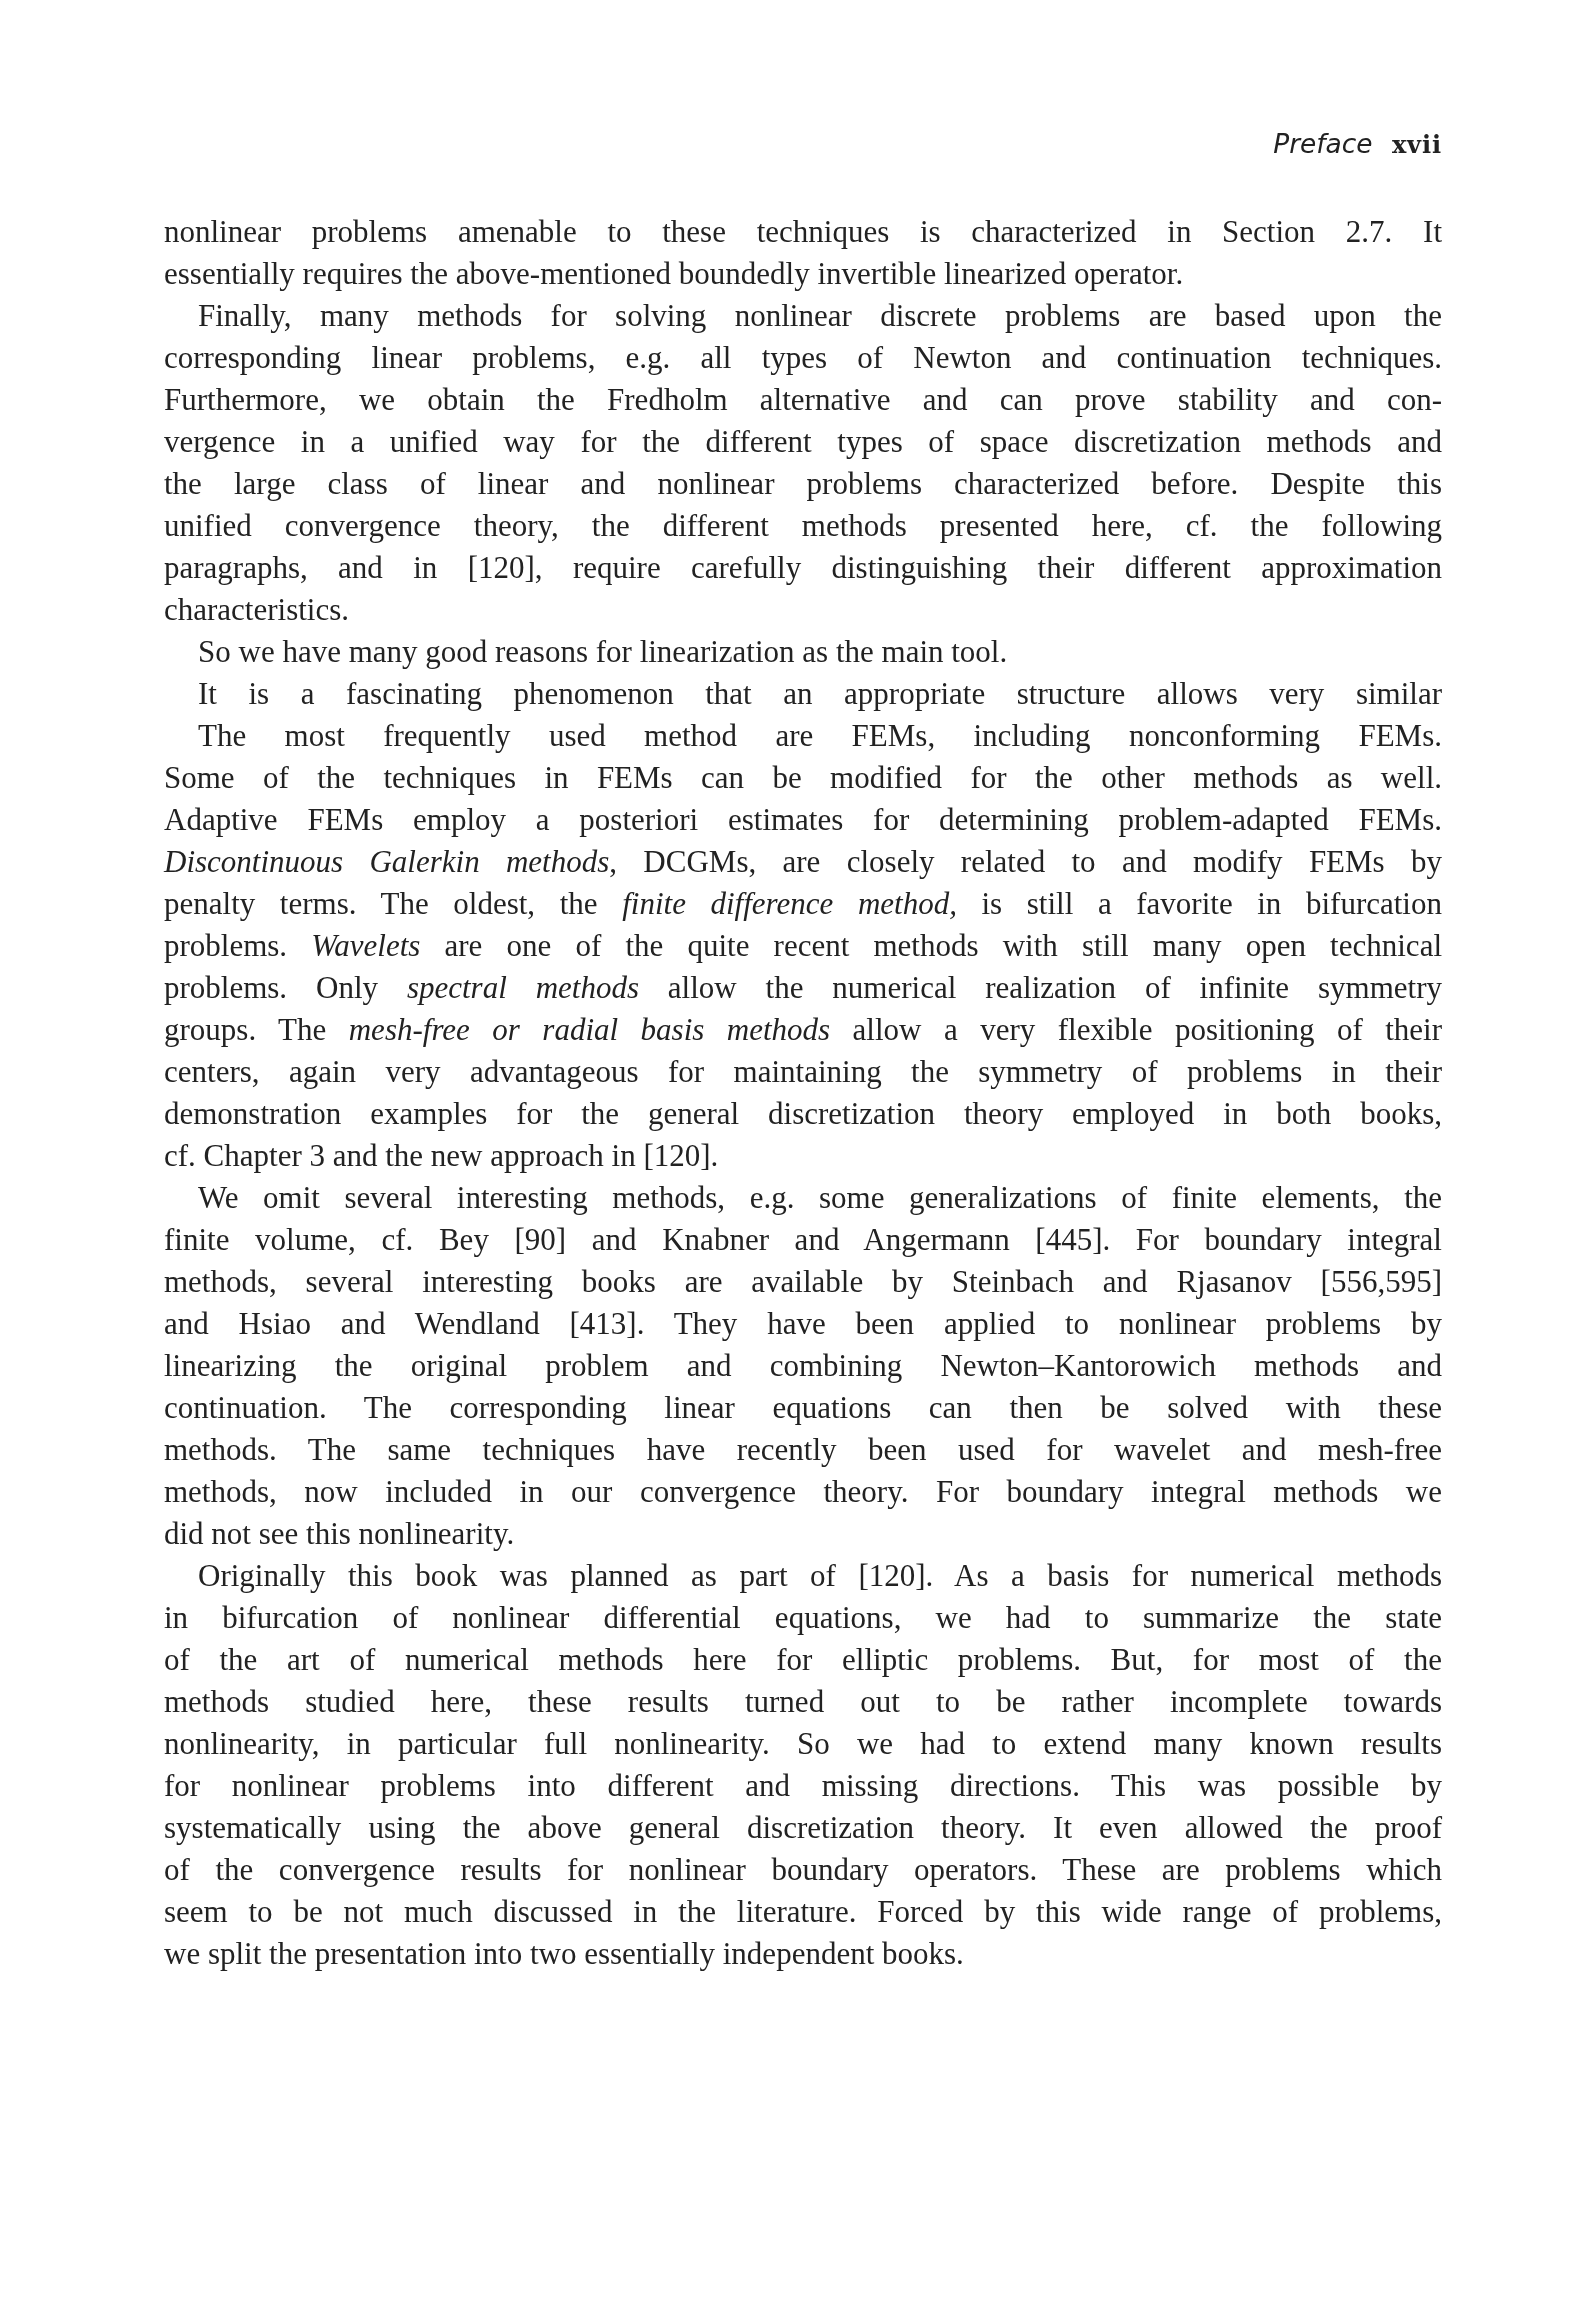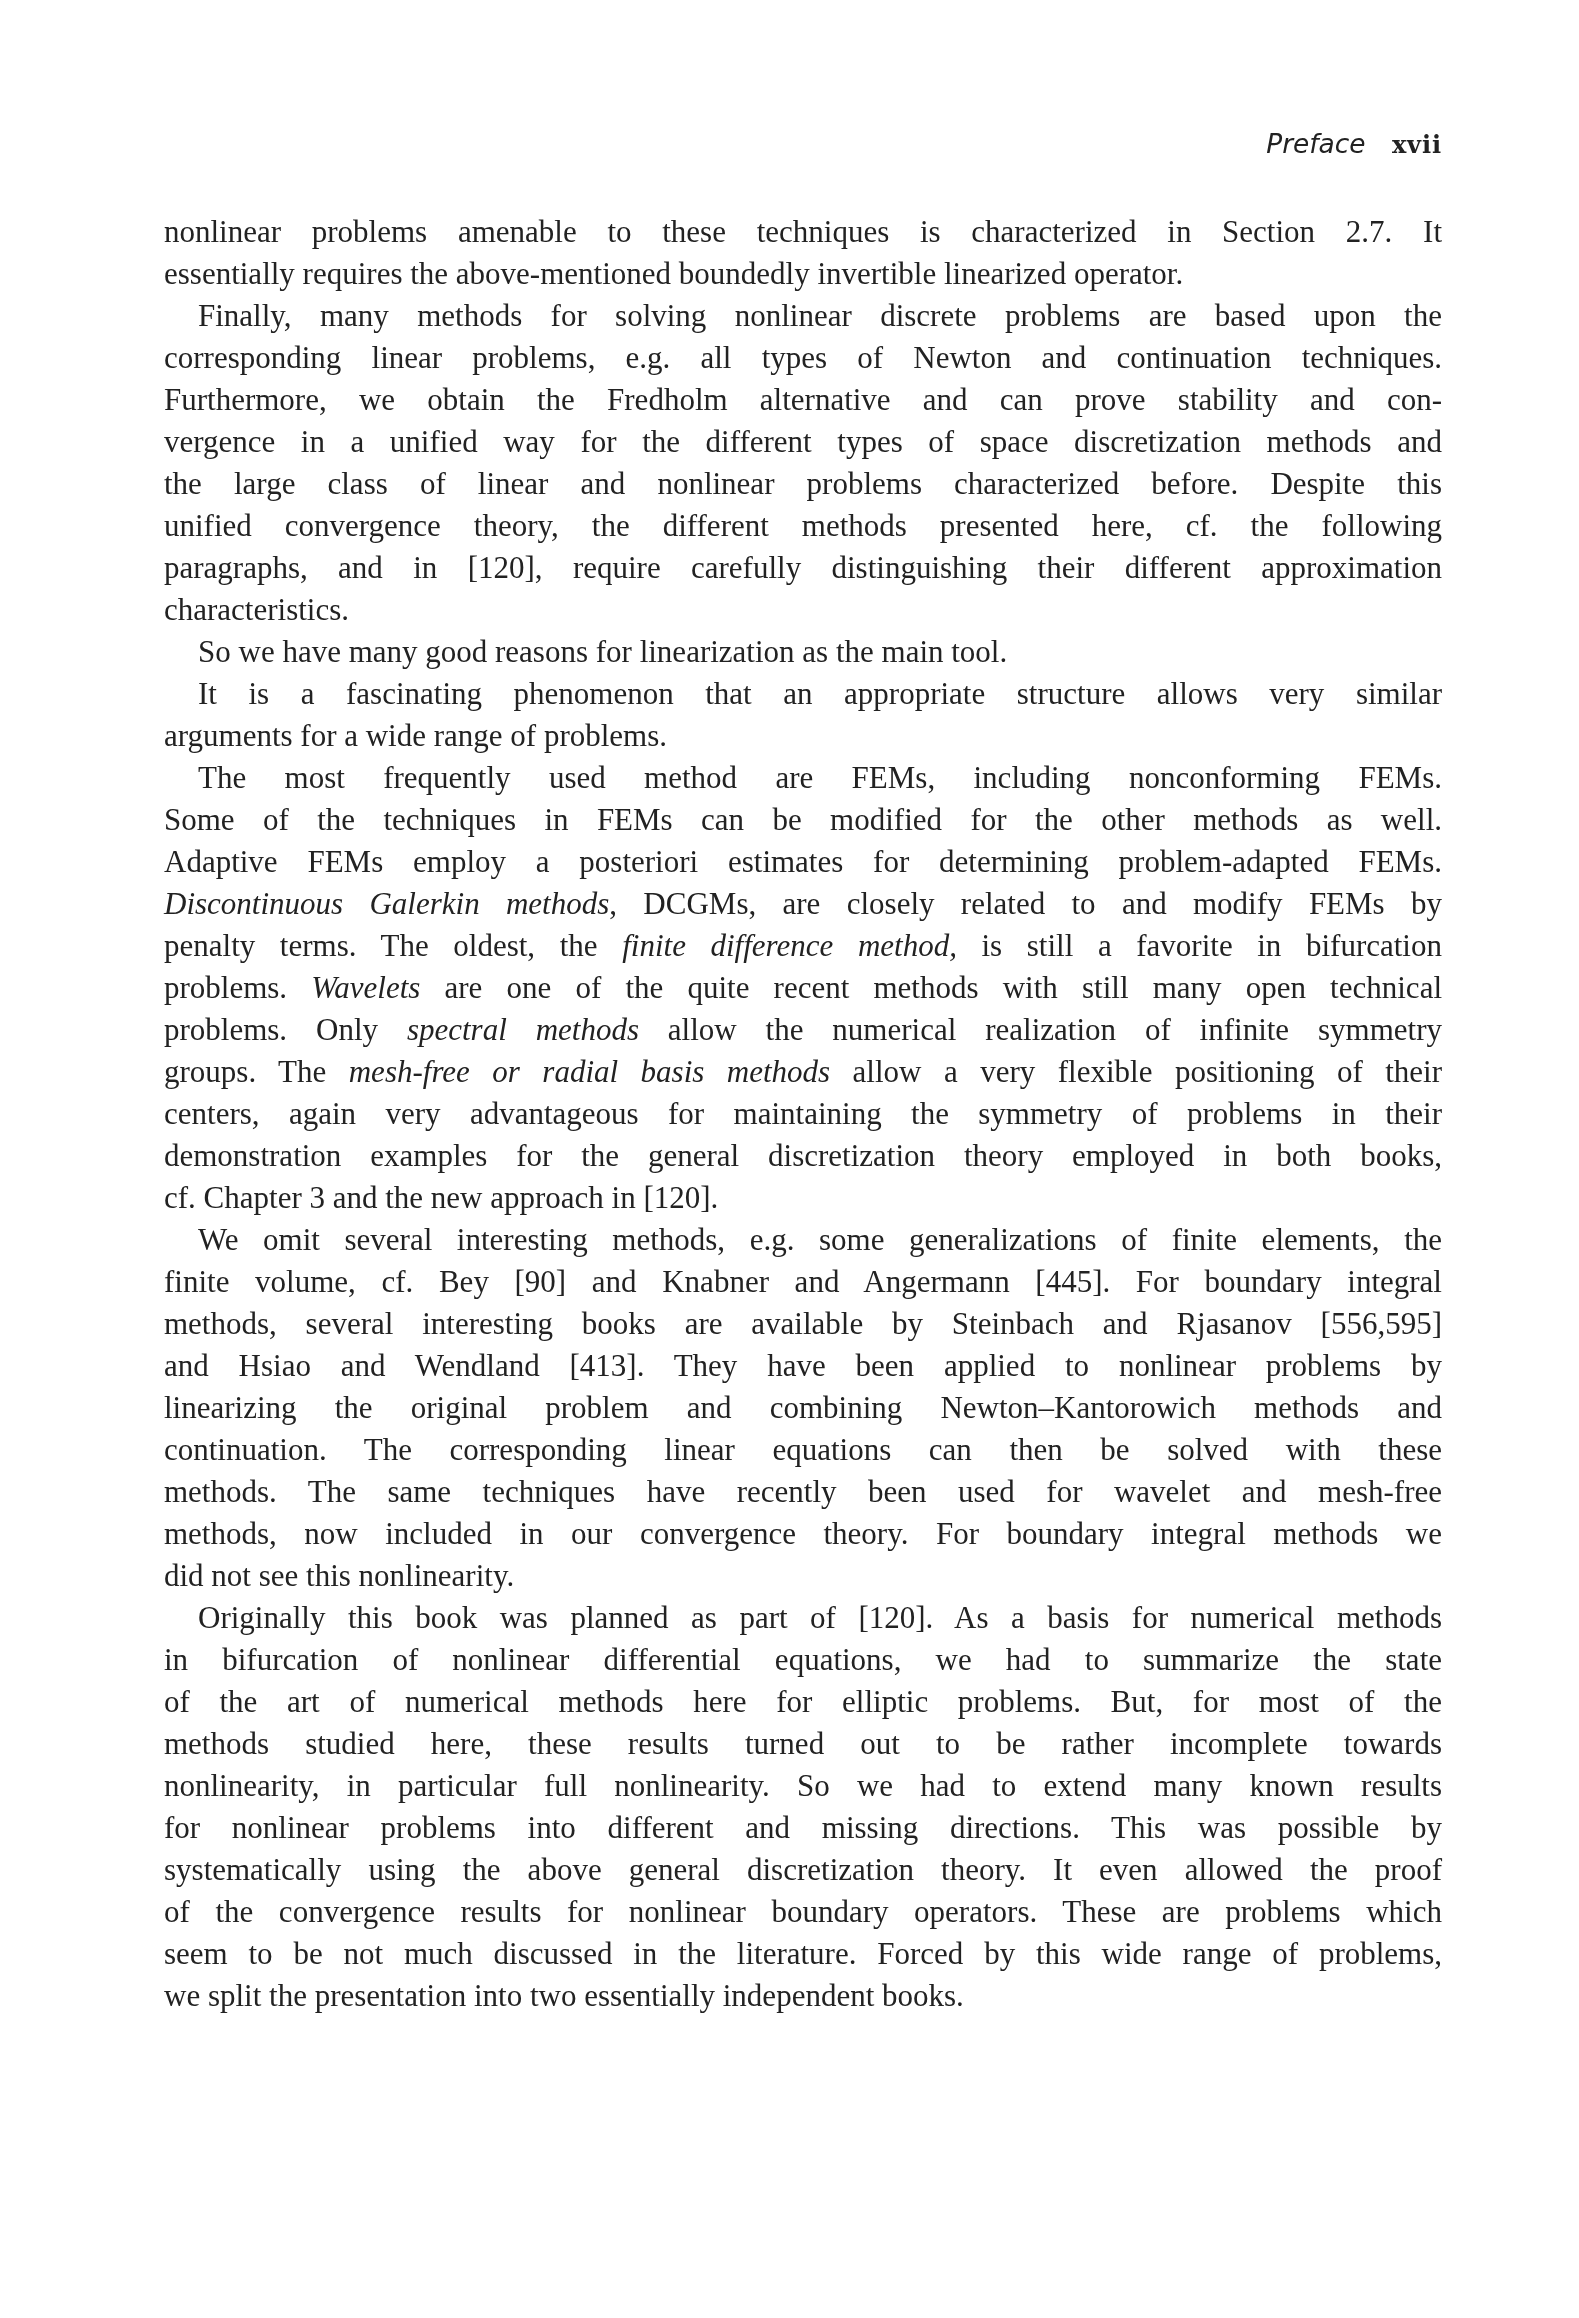--- a/index.html
+++ b/index.html
@@ -4,21 +4,21 @@
 <style>
   html, body { margin: 0; padding: 0; background: #ffffff; }
   body { width: 1580px; height: 2319px; position: relative; overflow: hidden; }
   .page { position: absolute; left: 0; top: 0; width: 1580px; height: 2319px; background: #fff; }
   .running-head {
     position: absolute; top: 128px; right: 138px;
     color: #222; white-space: nowrap;
   }
   .rh-title {
     font-family: "DejaVu Sans", sans-serif; font-style: italic;
-    font-size: 26.4px; margin-right: 23px;
+    font-size: 26.4px; margin-right: 16px;
   }
   .rh-page {
     font-family: "DejaVu Serif", serif; font-weight: bold; font-size: 24px;
     letter-spacing: 0.9px;
   }
   .text-block {
     position: absolute; left: 132px; top: 211px; width: 1310px;
     color: #222;
     font-family: "Liberation Serif", serif;
     font-size: 31px;
@@ -54,21 +54,20 @@
         <span class="line"><span>the large class of linear and nonlinear problems characterized before. Despite this</span></span>
         <span class="line"><span>unified convergence theory, the different methods presented here, cf. the following</span></span>
         <span class="line"><span>paragraphs, and in [120], require carefully distinguishing their different approximation</span></span>
         <span class="line last"><span>characteristics.</span></span>
       </div>
       <div>
         <span class="line indent last"><span>So we have many good reasons for linearization as the main tool.</span></span>
       </div>
       <div>
         <span class="line indent"><span>It is a fascinating phenomenon that an appropriate structure allows very similar</span></span>
-        <span class="line last"><span>arguments for a wide range of problems.</span></span>
       </div>
       <div>
         <span class="line indent"><span>The most frequently used method are FEMs, including nonconforming FEMs.</span></span>
         <span class="line"><span>Some of the  techniques in FEMs can be modified for the other methods as well.</span></span>
         <span class="line"><span>Adaptive FEMs employ a posteriori estimates for determining problem-adapted FEMs.</span></span>
         <span class="line"><i>Discontinuous Galerkin methods</i><span>, DCGMs, are closely related to and modify FEMs by</span></span>
         <span class="line"><span>penalty terms. The oldest, the </span><i>finite difference method,</i><span> is still a favorite in bifurcation</span></span>
         <span class="line"><span>problems. </span><i>Wavelets</i><span> are one of the quite recent methods with still many open technical</span></span>
         <span class="line"><span>problems. Only </span><i>spectral methods</i><span> allow the numerical realization of infinite symmetry</span></span>
         <span class="line"><span>groups. The </span><i>mesh-free or radial basis methods</i><span> allow a very flexible positioning of their</span></span>

